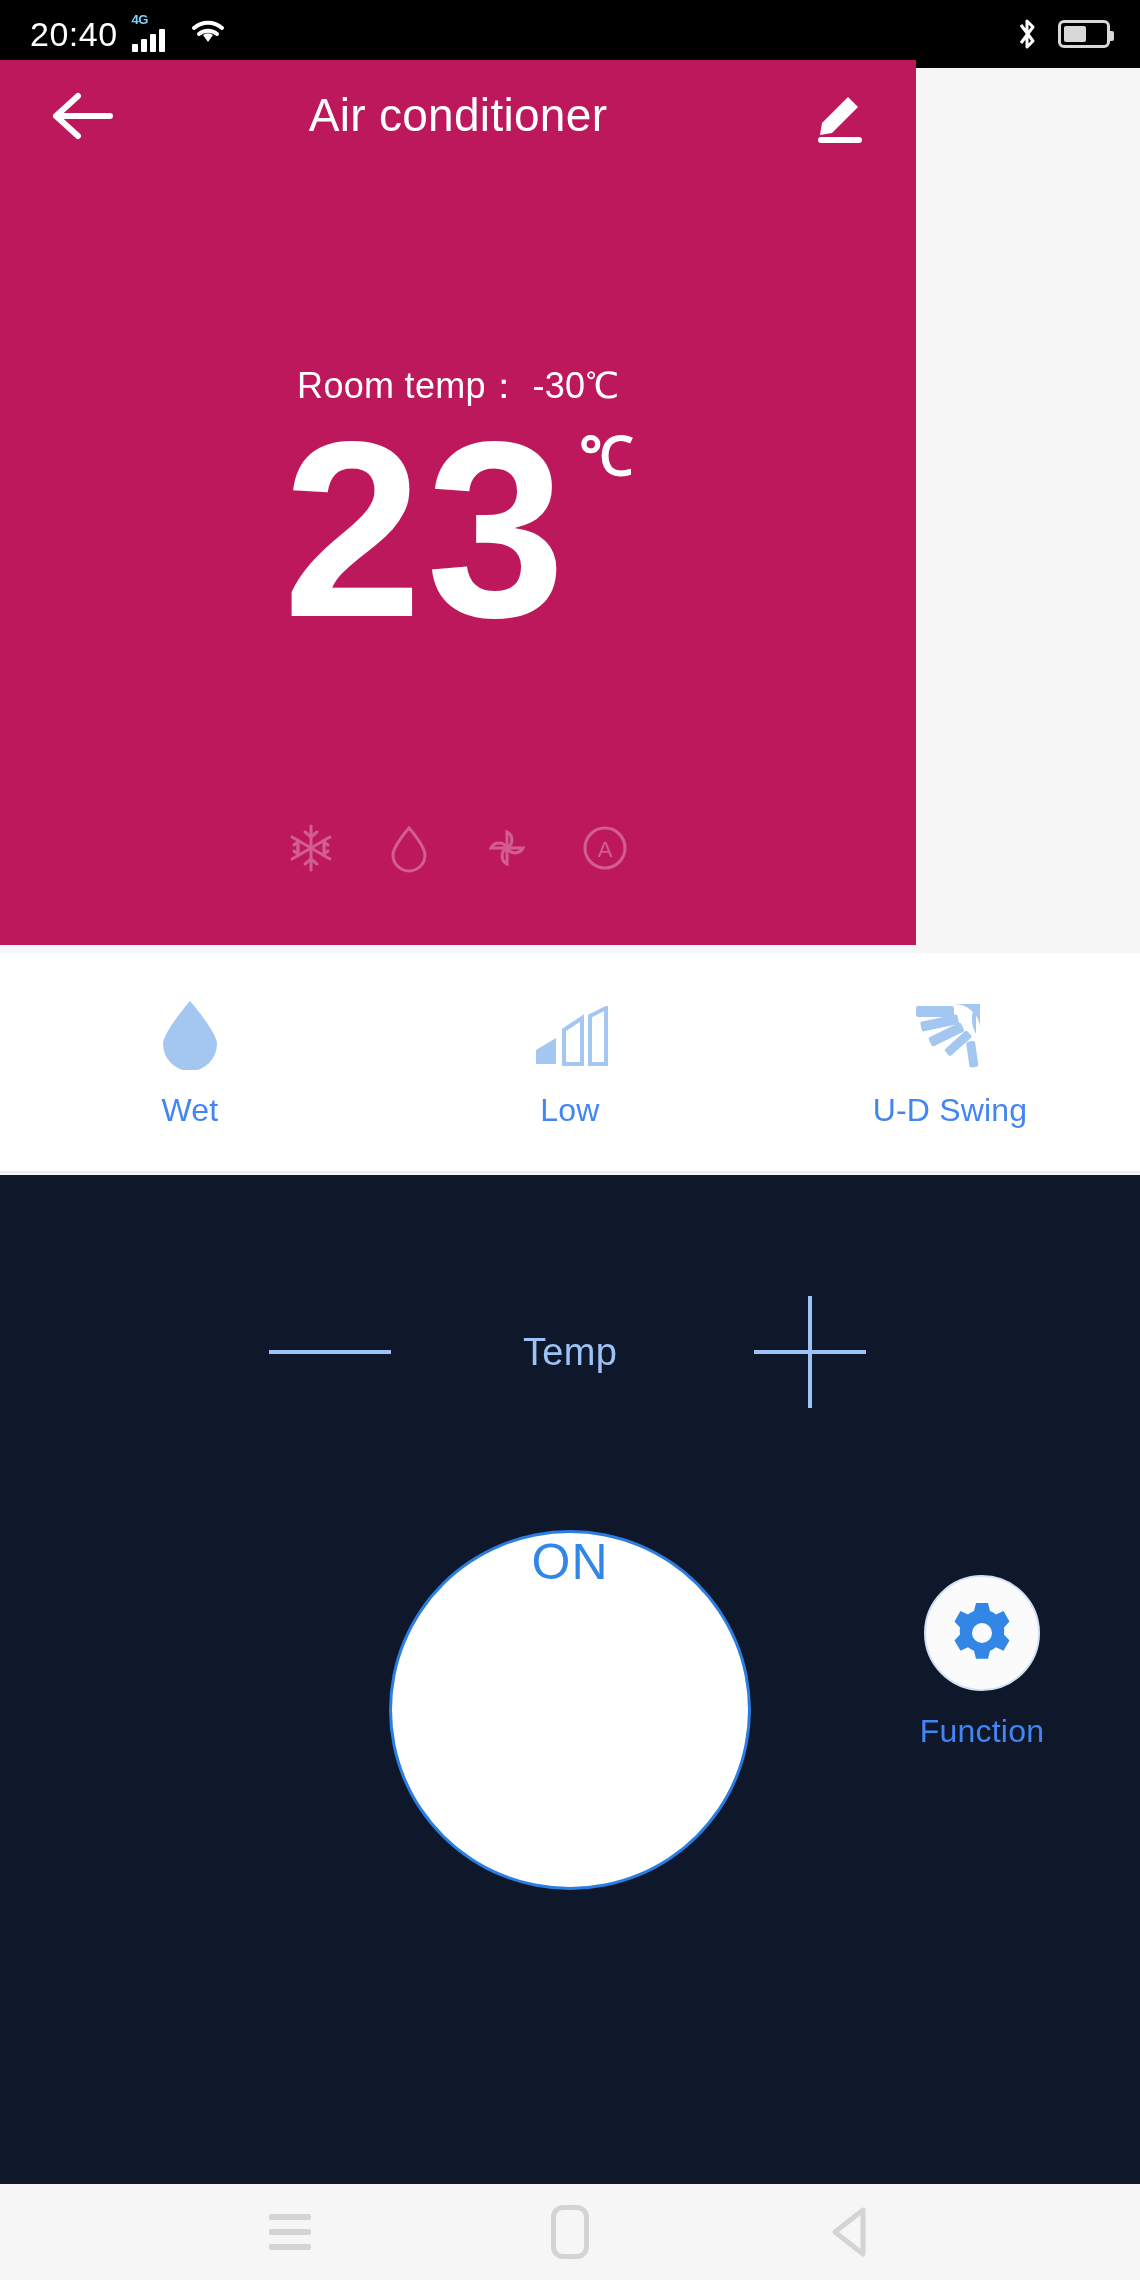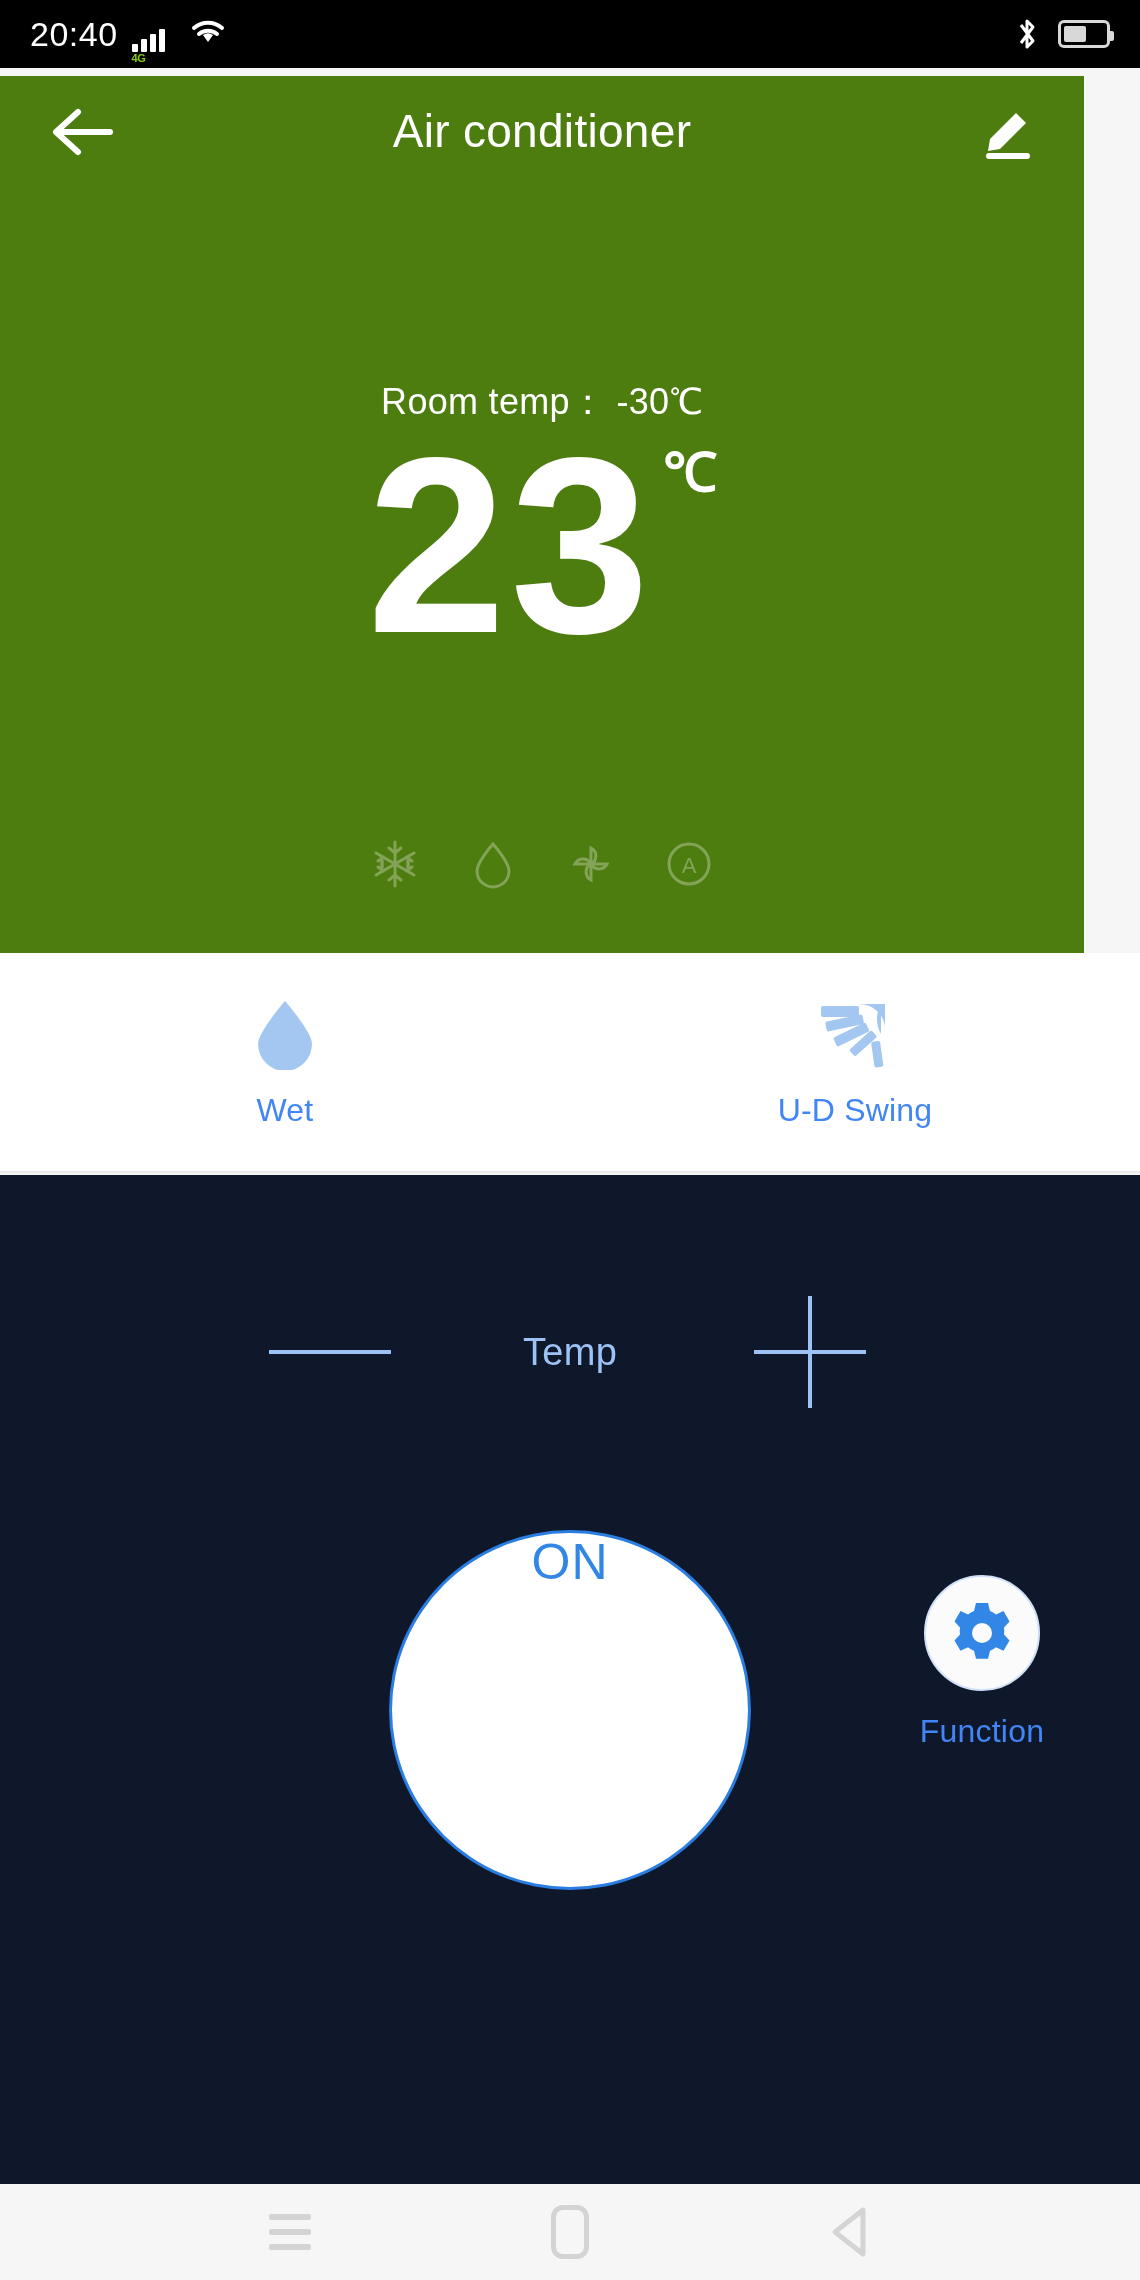--- a/index.html
+++ b/index.html
@@ -24,22 +24,22 @@
     padding:0 30px;
   }
   #sb-left { display:flex; align-items:center; gap:14px; }
   #sb-clock {
     color:#fff; font-size:34px; font-weight:400;
     letter-spacing:0.5px; line-height:1;
   }
   .sig-wrap { position:relative; width:42px; height:36px; }
   .sig-4g {
     position:absolute; top:-3px; left:0;
-    font-size:11px; color:#84cc16; font-weight:700;
-    line-height:1; letter-spacing:-0.5px;margin-top:40px;
+    font-size:13px; color:#7dd3fc; font-weight:700;
+    line-height:1; letter-spacing:-0.5px;
   }
   .sig-bars {
     position:absolute; bottom:0; left:0;
     display:flex; align-items:flex-end; gap:3px; height:22px;
   }
   .sig-bars i { display:block; width:6px; background:#fff; border-radius:1px; }
   .sig-bars i:nth-child(1){ height:8px; }
   .sig-bars i:nth-child(2){ height:13px; }
   .sig-bars i:nth-child(3){ height:18px; }
   .sig-bars i:nth-child(4){ height:23px; }
@@ -54,23 +54,23 @@
     content:""; position:absolute; right:-7px; top:8px;
     width:4px; height:10px; background:#d8d8d8; border-radius:0 2px 2px 0;
   }
   .battery .fill {
     height:16px; width:22px; background:#d8d8d8;
     margin-left:3px; border-radius:2px;
   }
 
   
   #hero {
-    position:absolute; top:76px; left:0;
-    width:1084px; height:885px;
-    background:#4d7c0f;
+    position:absolute; top:60px; left:0;
+    width:916px; height:885px;
+    background:#be185d;
   }
   #appbar {
     position:relative; height:110px;
     display:flex; align-items:center;
   }
   #back-btn {
     position:absolute; left:48px; top:26px;
     width:70px; height:60px;
     display:flex; align-items:center; justify-content:center;
   }
@@ -306,20 +306,30 @@
 
     <div class="qitem">
       <span class="qicon">
         <svg width="70" height="74" viewBox="0 0 70 74">
           <path d="M35 5 C35 5 62 36 62 48 A27 27 0 0 1 8 48 C8 36 35 5 35 5 Z" fill="#a4c7f2"></path>
         </svg>
       </span>
       <span class="qlabel">Wet</span>
     </div>
 
+    <div class="qitem">
+      <span class="qicon">
+        <svg width="80" height="64" viewBox="0 0 80 64">
+          <path d="M6 44 L26 32 L26 58 L6 58 Z" fill="#a4c7f2"></path>
+          <path d="M34 24 L52 12 L52 58 L34 58 Z" fill="none" stroke="#a4c7f2" stroke-width="4"></path>
+          <path d="M60 10 L76 2 L76 58 L60 58 Z" fill="none" stroke="#a4c7f2" stroke-width="4"></path>
+        </svg>
+      </span>
+      <span class="qlabel">Low</span>
+    </div>
 
     <div class="qitem">
       <span class="qicon">
         <svg width="80" height="72" viewBox="0 0 80 72">
           <path d="M62 4 L62 34 L32 34 A32 32 0 0 1 62 4 Z" fill="#a4c7f2" opacity="0"></path>
           <path d="M66 6 A30 30 0 0 0 66 36 L66 6 Z" fill="#a4c7f2"></path>
           <path d="M44 6 L70 6 L70 28 A26 26 0 0 0 44 6 Z" fill="#a4c7f2"></path>
           <g fill="#a4c7f2">
             <rect x="6" y="8" width="38" height="11" rx="2" transform="rotate(0 6 8)"></rect>
             <rect x="10" y="24" width="38" height="10" rx="2" transform="rotate(-12 10 24)"></rect>

